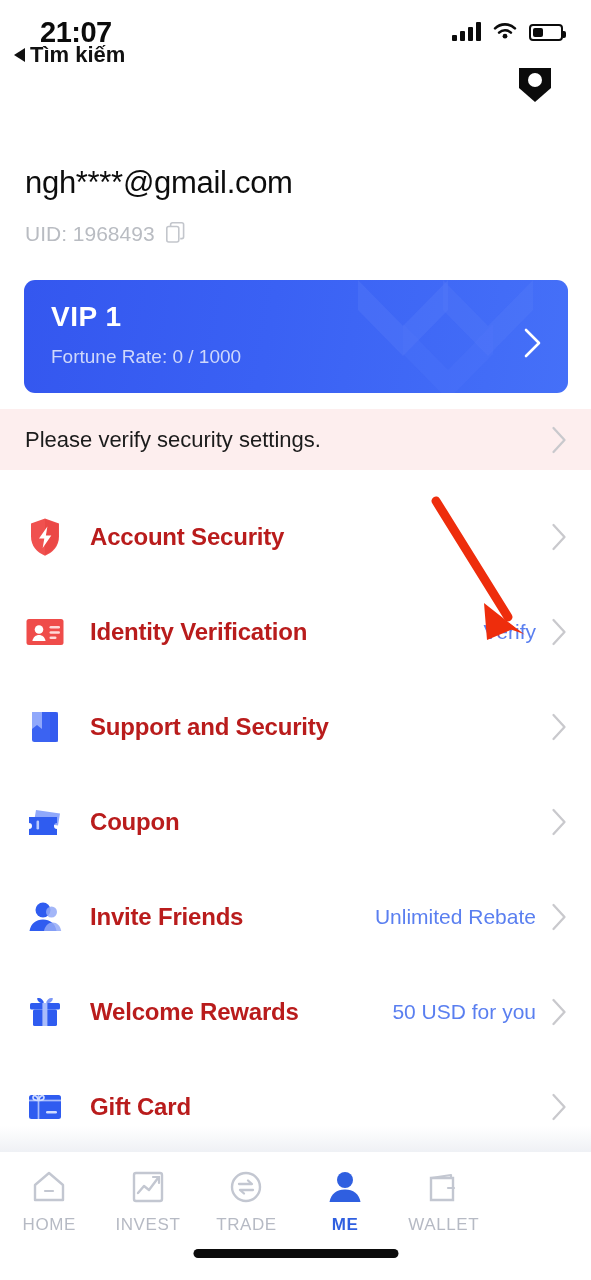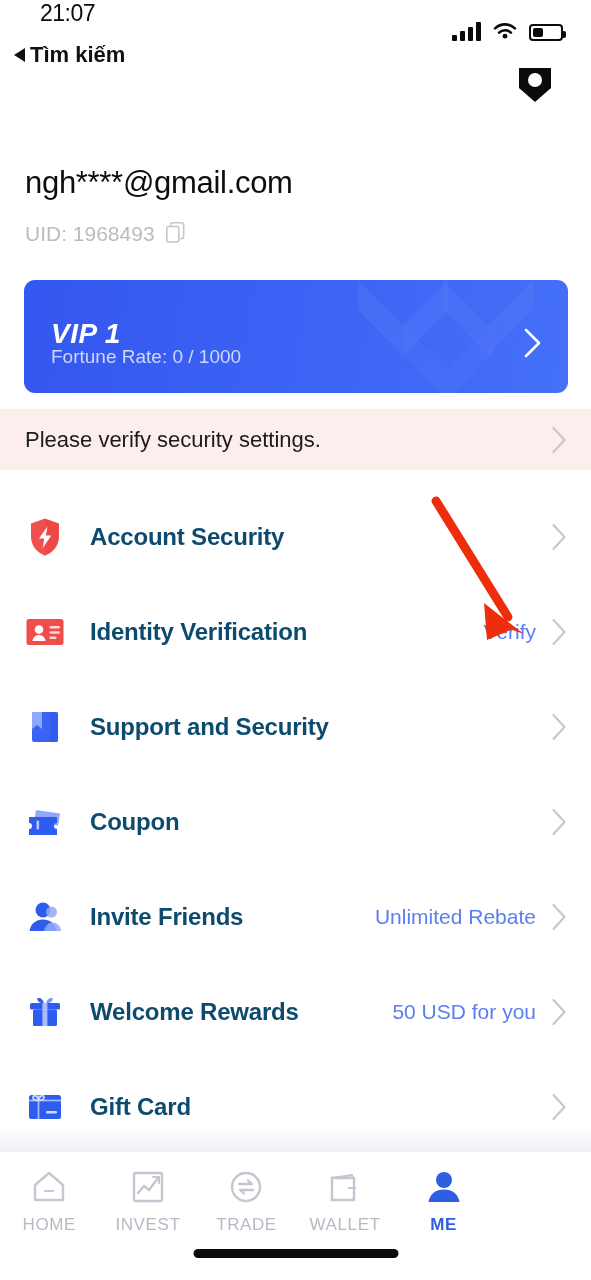--- a/index.html
+++ b/index.html
@@ -8,22 +8,22 @@
     background:#ffffff;
     font-family:"Liberation Sans", sans-serif;
     -webkit-font-smoothing:antialiased;
     overflow:hidden;
   }
   .screen{ position:relative; width:591px; height:1280px; background:#fff; }
 
   
   .statusbar{ position:absolute; left:0; top:0; width:591px; height:62px; }
   .sb-time{
-    position:absolute; left:40px; top:0;
-    font-size:23px; font-weight:normal; color:#0b0b0b;
+    position:absolute; left:40px; top:16px;
+    font-size:29px; font-weight:bold; color:#0b0b0b;
     letter-spacing:-0.5px;
   }
   .sb-back{
     position:absolute; left:14px; top:42px;
     font-size:22px; color:#111; display:flex; align-items:center; gap:5px;font-weight:bold;
   }
   .sb-back .tri{
     width:0;height:0;border-style:solid;
     border-width:7px 11px 7px 0; border-color:transparent #111 transparent transparent;
     display:inline-block;
@@ -58,43 +58,43 @@
   .copy-icon{ width:19px; height:21px; position:relative; }
 
   
   .vipcard{
     position:absolute; left:24px; top:280px; width:544px; height:113px;
     border-radius:11px; overflow:hidden;
     background:linear-gradient(100deg,#3457ef 0%,#3a61f4 45%,#4570f8 100%);
   }
   .vip-wm{ position:absolute; right:-10px; top:0; width:230px; height:113px; opacity:.38; }
   .vip-title{
-    position:absolute; left:27px; top:38px;
-    font-size:28px; font-weight:bold; font-style:italic; color:#fff; letter-spacing:.5px;
+    position:absolute; left:27px; top:21px;
+    font-size:28px; font-weight:bold; color:#fff; letter-spacing:.5px;
   }
   .vip-sub{ position:absolute; left:27px; top:66px; font-size:19px; color:#cfd8fb; }
   .vip-chev{ position:absolute; right:26px; top:47px; }
 
   
   .banner{
     position:absolute; left:0; top:409px; width:591px; height:61px;
     background:#fdeeee; display:flex; align-items:center;
   }
   .banner-text{ position:absolute; left:25px; font-size:22px; color:#1b1b1b; }
   .banner-chev{ position:absolute; right:23px; }
 
   
   .list{ position:absolute; left:0; top:489px; width:591px; }
   .row{
     position:relative; height:95px; display:flex; align-items:center;
     padding:0 23px 0 24px; background:#fff;
   }
   .row .ico{ width:42px; height:42px; flex:0 0 42px; position:relative; }
   .row .label{
-    margin-left:24px; font-size:24px; font-weight:bold; color:#0c4a6e;
+    margin-left:24px; font-size:24px; font-weight:bold; color:#b91c1c;
     letter-spacing:-0.2px; white-space:nowrap;
   }
   .row .spacer{ flex:1 1 auto; }
   .row .value{ font-size:21px; color:#5a7ff0; margin-right:14px; white-space:nowrap; }
   .row .chev{ flex:0 0 auto; }
 
   .chev-svg{ display:block; }
 
   
   .annot{ position:absolute; left:0; top:0; width:591px; height:1280px; pointer-events:none; }
@@ -313,32 +313,32 @@
 
     <div class="tab">
       <svg class="ti" viewBox="0 0 42 42">
         <circle cx="21" cy="21" r="14" fill="none" stroke="#c3c7d1" stroke-width="2.4"></circle>
         <path d="M14 18h13l-4-3.5" fill="none" stroke="#c3c7d1" stroke-width="2.3" stroke-linecap="round" stroke-linejoin="round"></path>
         <path d="M28 24H15l4 3.5" fill="none" stroke="#c3c7d1" stroke-width="2.3" stroke-linecap="round" stroke-linejoin="round"></path>
       </svg>
       <div class="tl">TRADE</div>
     </div>
 
+    <div class="tab active">
+      <svg class="ti" viewBox="0 0 42 42">
+        <circle cx="21" cy="14" r="8" fill="#2f5fe0"></circle>
+        <path d="M5.5 36c1.2-8 7.3-12.5 15.5-12.5S35.3 28 36.5 36h-31z" fill="#2f5fe0"></path>
+      </svg>
+      <div class="tl">ME</div>
+    </div>
+
     <div class="tab">
       <svg class="ti" viewBox="0 0 42 42">
         <path d="M8 12h22v22H8z" fill="none" stroke="#c3c7d1" stroke-width="2.4"></path>
         <path d="M8 12l20-3v3" fill="none" stroke="#c3c7d1" stroke-width="2.2" stroke-linejoin="round"></path>
         <path d="M25 22h6" stroke="#c3c7d1" stroke-width="2.2" stroke-linecap="round"></path>
       </svg>
       <div class="tl">WALLET</div>
     </div>
-
-    <div class="tab active">
-      <svg class="ti" viewBox="0 0 42 42">
-        <circle cx="21" cy="14" r="8" fill="#2f5fe0"></circle>
-        <path d="M5.5 36c1.2-8 7.3-12.5 15.5-12.5S35.3 28 36.5 36h-31z" fill="#2f5fe0"></path>
-      </svg>
-      <div class="tl">ME</div>
-    </div>
   </div>
 
   <div class="homebar"></div>
 </div>
 
 </body></html>

